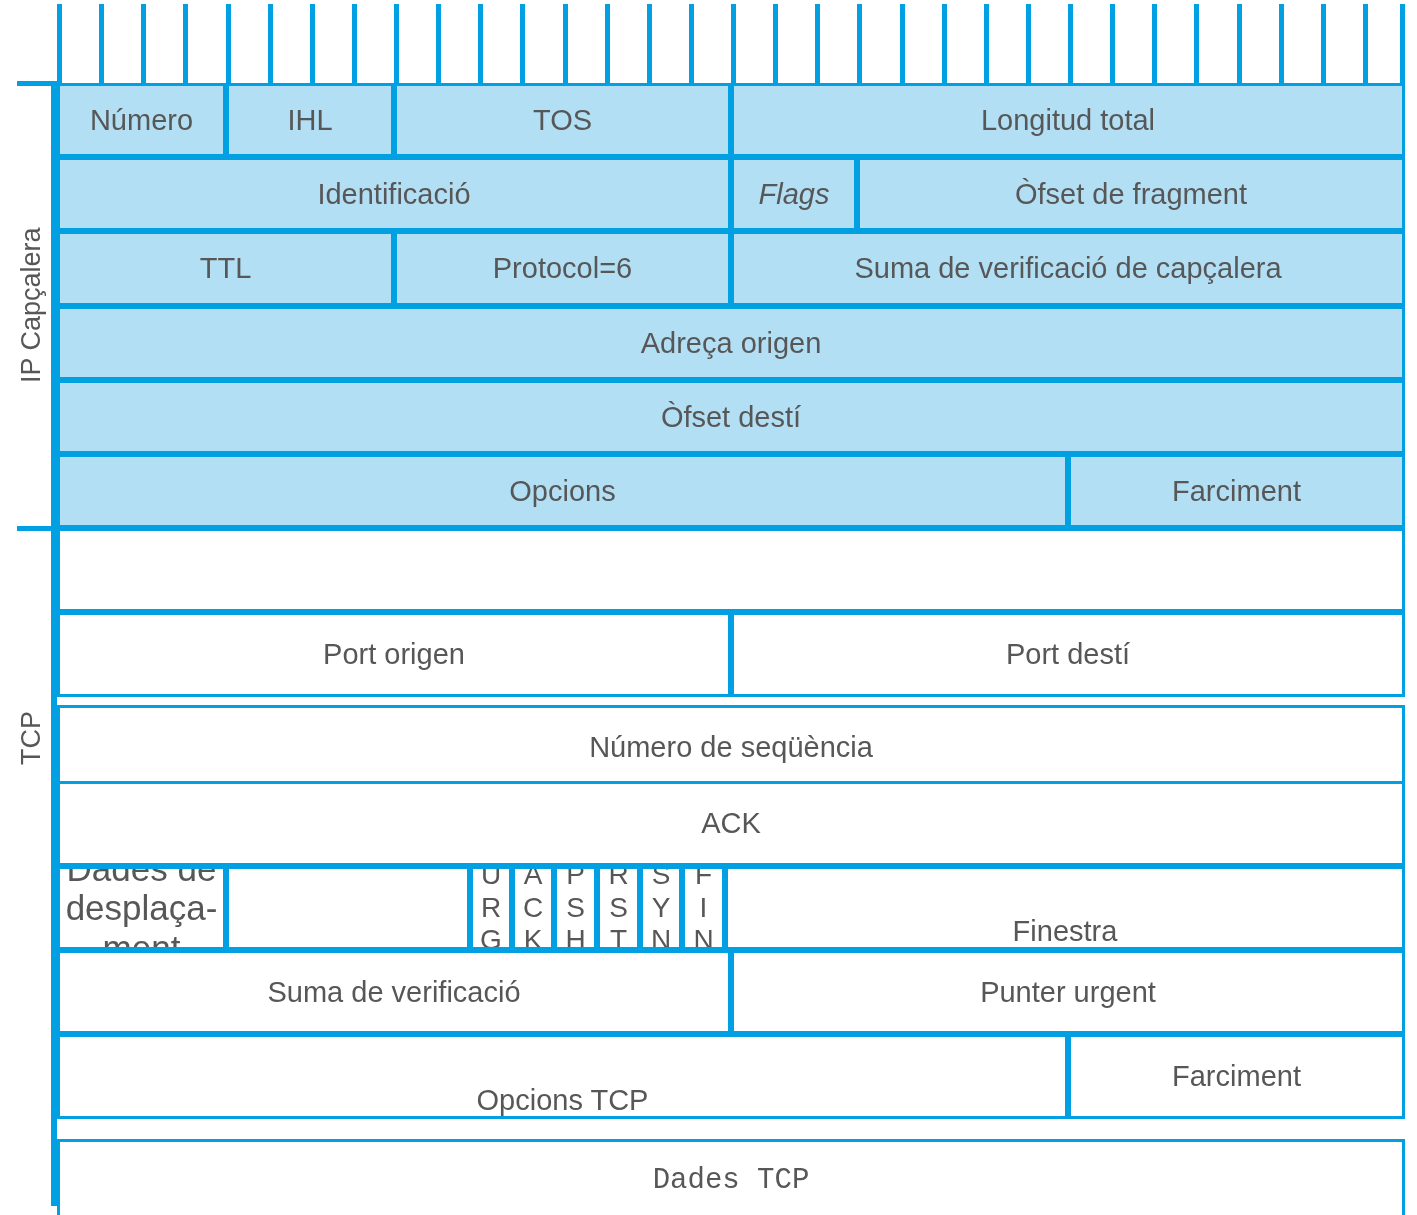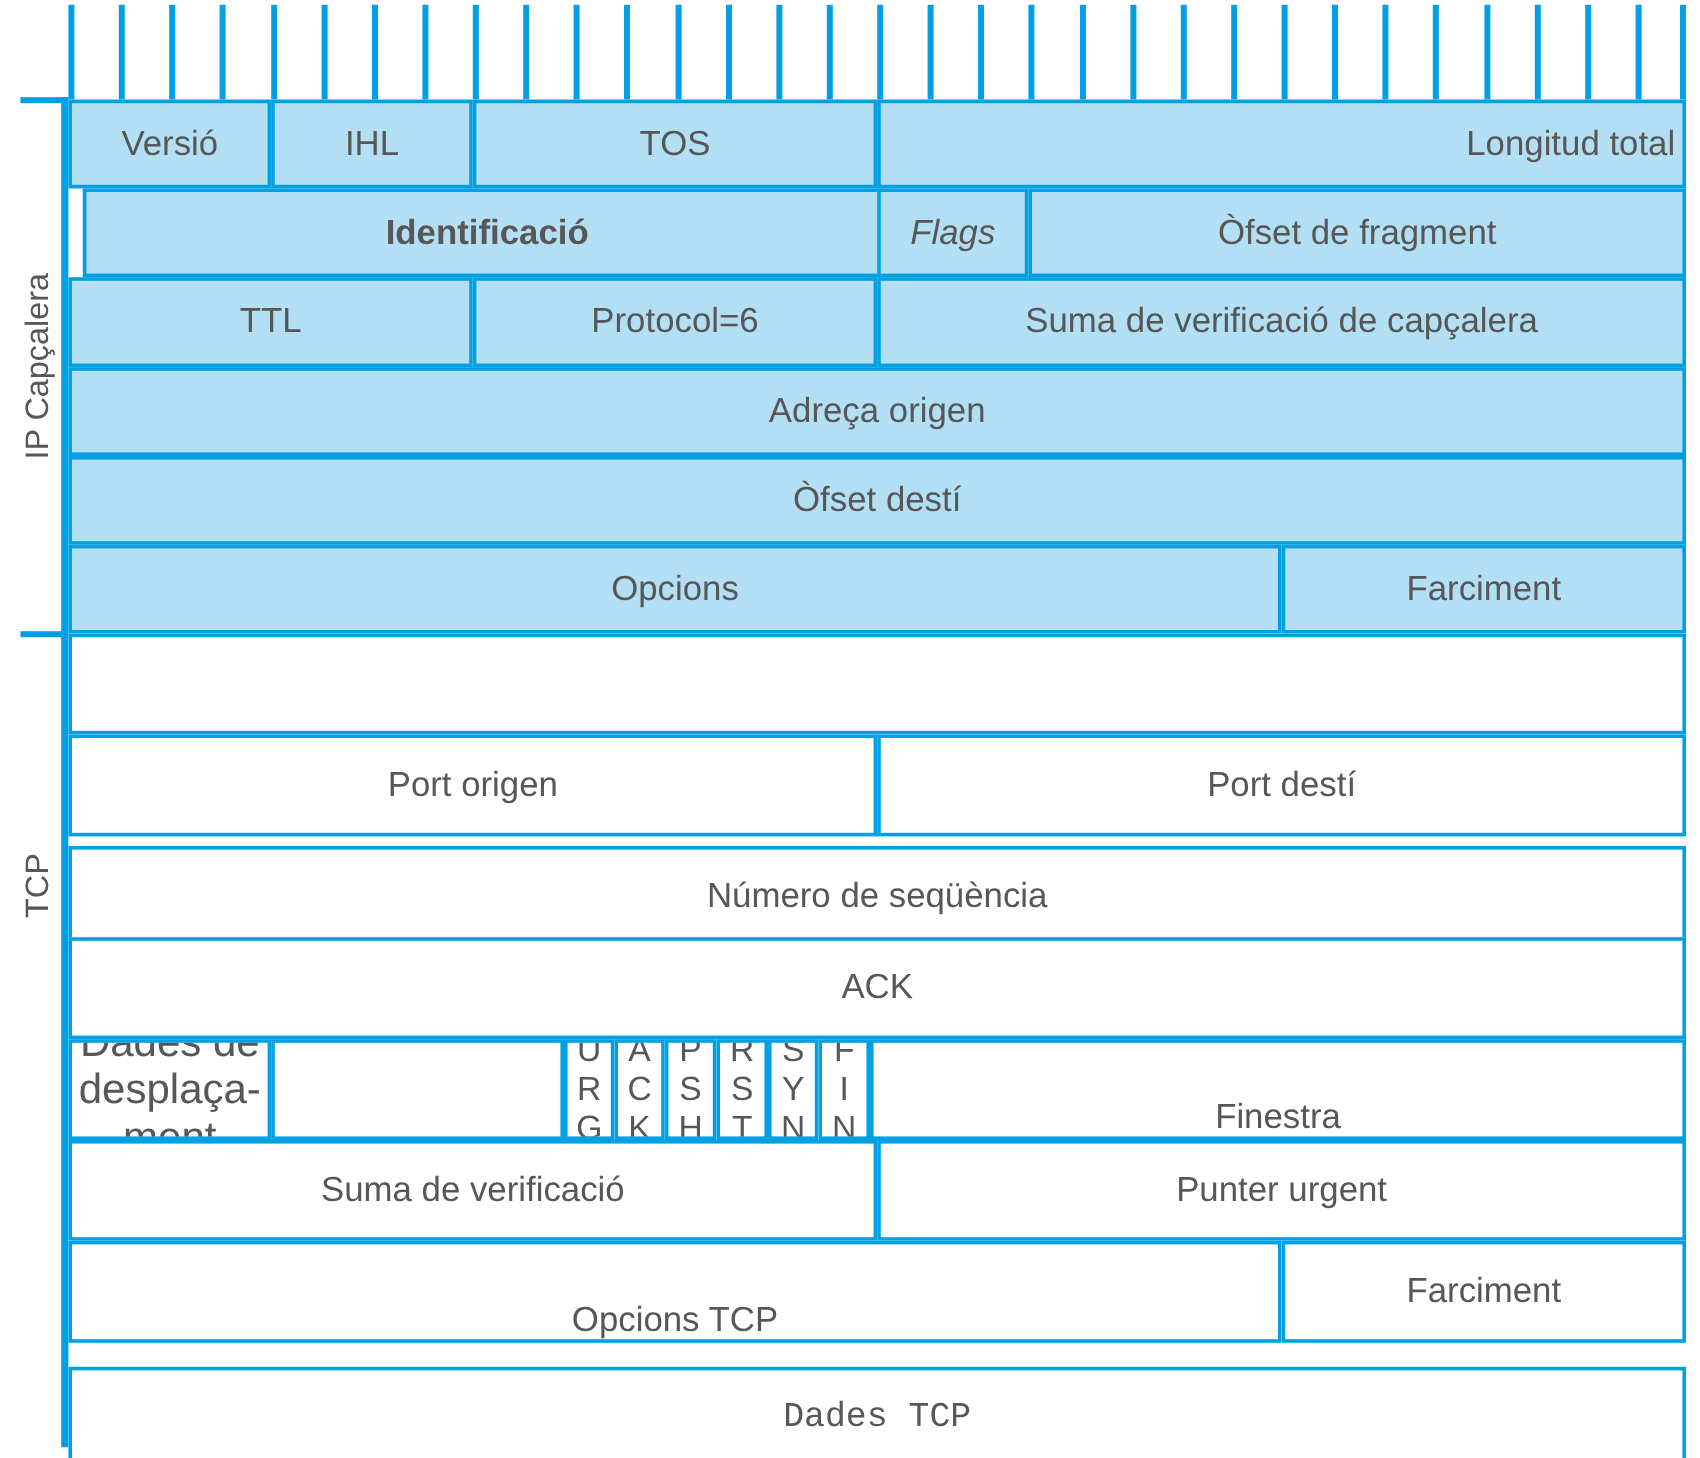--- a/index.html
+++ b/index.html
@@ -137,32 +137,32 @@
   <div class="bracket-line" id="bracket-ip" style="top: 81px; height: 449px;"></div>
   <div class="bracket-line" id="bracket-tcp" style="top: 528px; height: 678px;"></div>
   <div class="bracket-stub" id="bracket-stub-top" style="top:81px;"></div>
   <div class="bracket-stub" id="bracket-stub-mid" style="top:526px;"></div>
 
   <div class="side-label" id="label-ip" style="top: 153px; left: 16px; height: 305px;">IP Capçalera</div>
   <div class="side-label" id="label-tcp" style="top: 678px; left: 16px; height: 120px;">TCP</div>
 
   <div id="grid">
       <div class="cell ip" style="left: 57px; top: 83px; width: 169px; height: 74px;">
-        <span class="wrap">Versió</span>
+        <span class="wrap">Número</span>
       </div>
       <div class="cell ip" style="left: 226px; top: 83px; width: 168px; height: 74px;">
         <span class="wrap">IHL</span>
       </div>
       <div class="cell ip" style="left: 394px; top: 83px; width: 337px; height: 74px;">
         <span class="wrap">TOS</span>
       </div>
-      <div class="cell ip" style="left: 731px; top: 83px; width: 674px; height: 74px; justify-content: flex-end;">
+      <div class="cell ip" style="left: 731px; top: 83px; width: 674px; height: 74px;">
         <span class="wrap">Longitud total</span>
       </div>
-      <div class="cell ip" style="left: 69px; top: 157px; width: 674px; height: 74px; font-weight: bold;">
+      <div class="cell ip" style="left: 57px; top: 157px; width: 674px; height: 74px;">
         <span class="wrap">Identificació</span>
       </div>
       <div class="cell ip italic" style="left: 731px; top: 157px; width: 126px; height: 74px;">
         <span class="wrap">Flags</span>
       </div>
       <div class="cell ip" style="left: 857px; top: 157px; width: 548px; height: 74px;">
         <span class="wrap">Òfset de fragment</span>
       </div>
       <div class="cell ip" style="left: 57px; top: 231px; width: 337px; height: 75px;">
         <span class="wrap">TTL</span>

